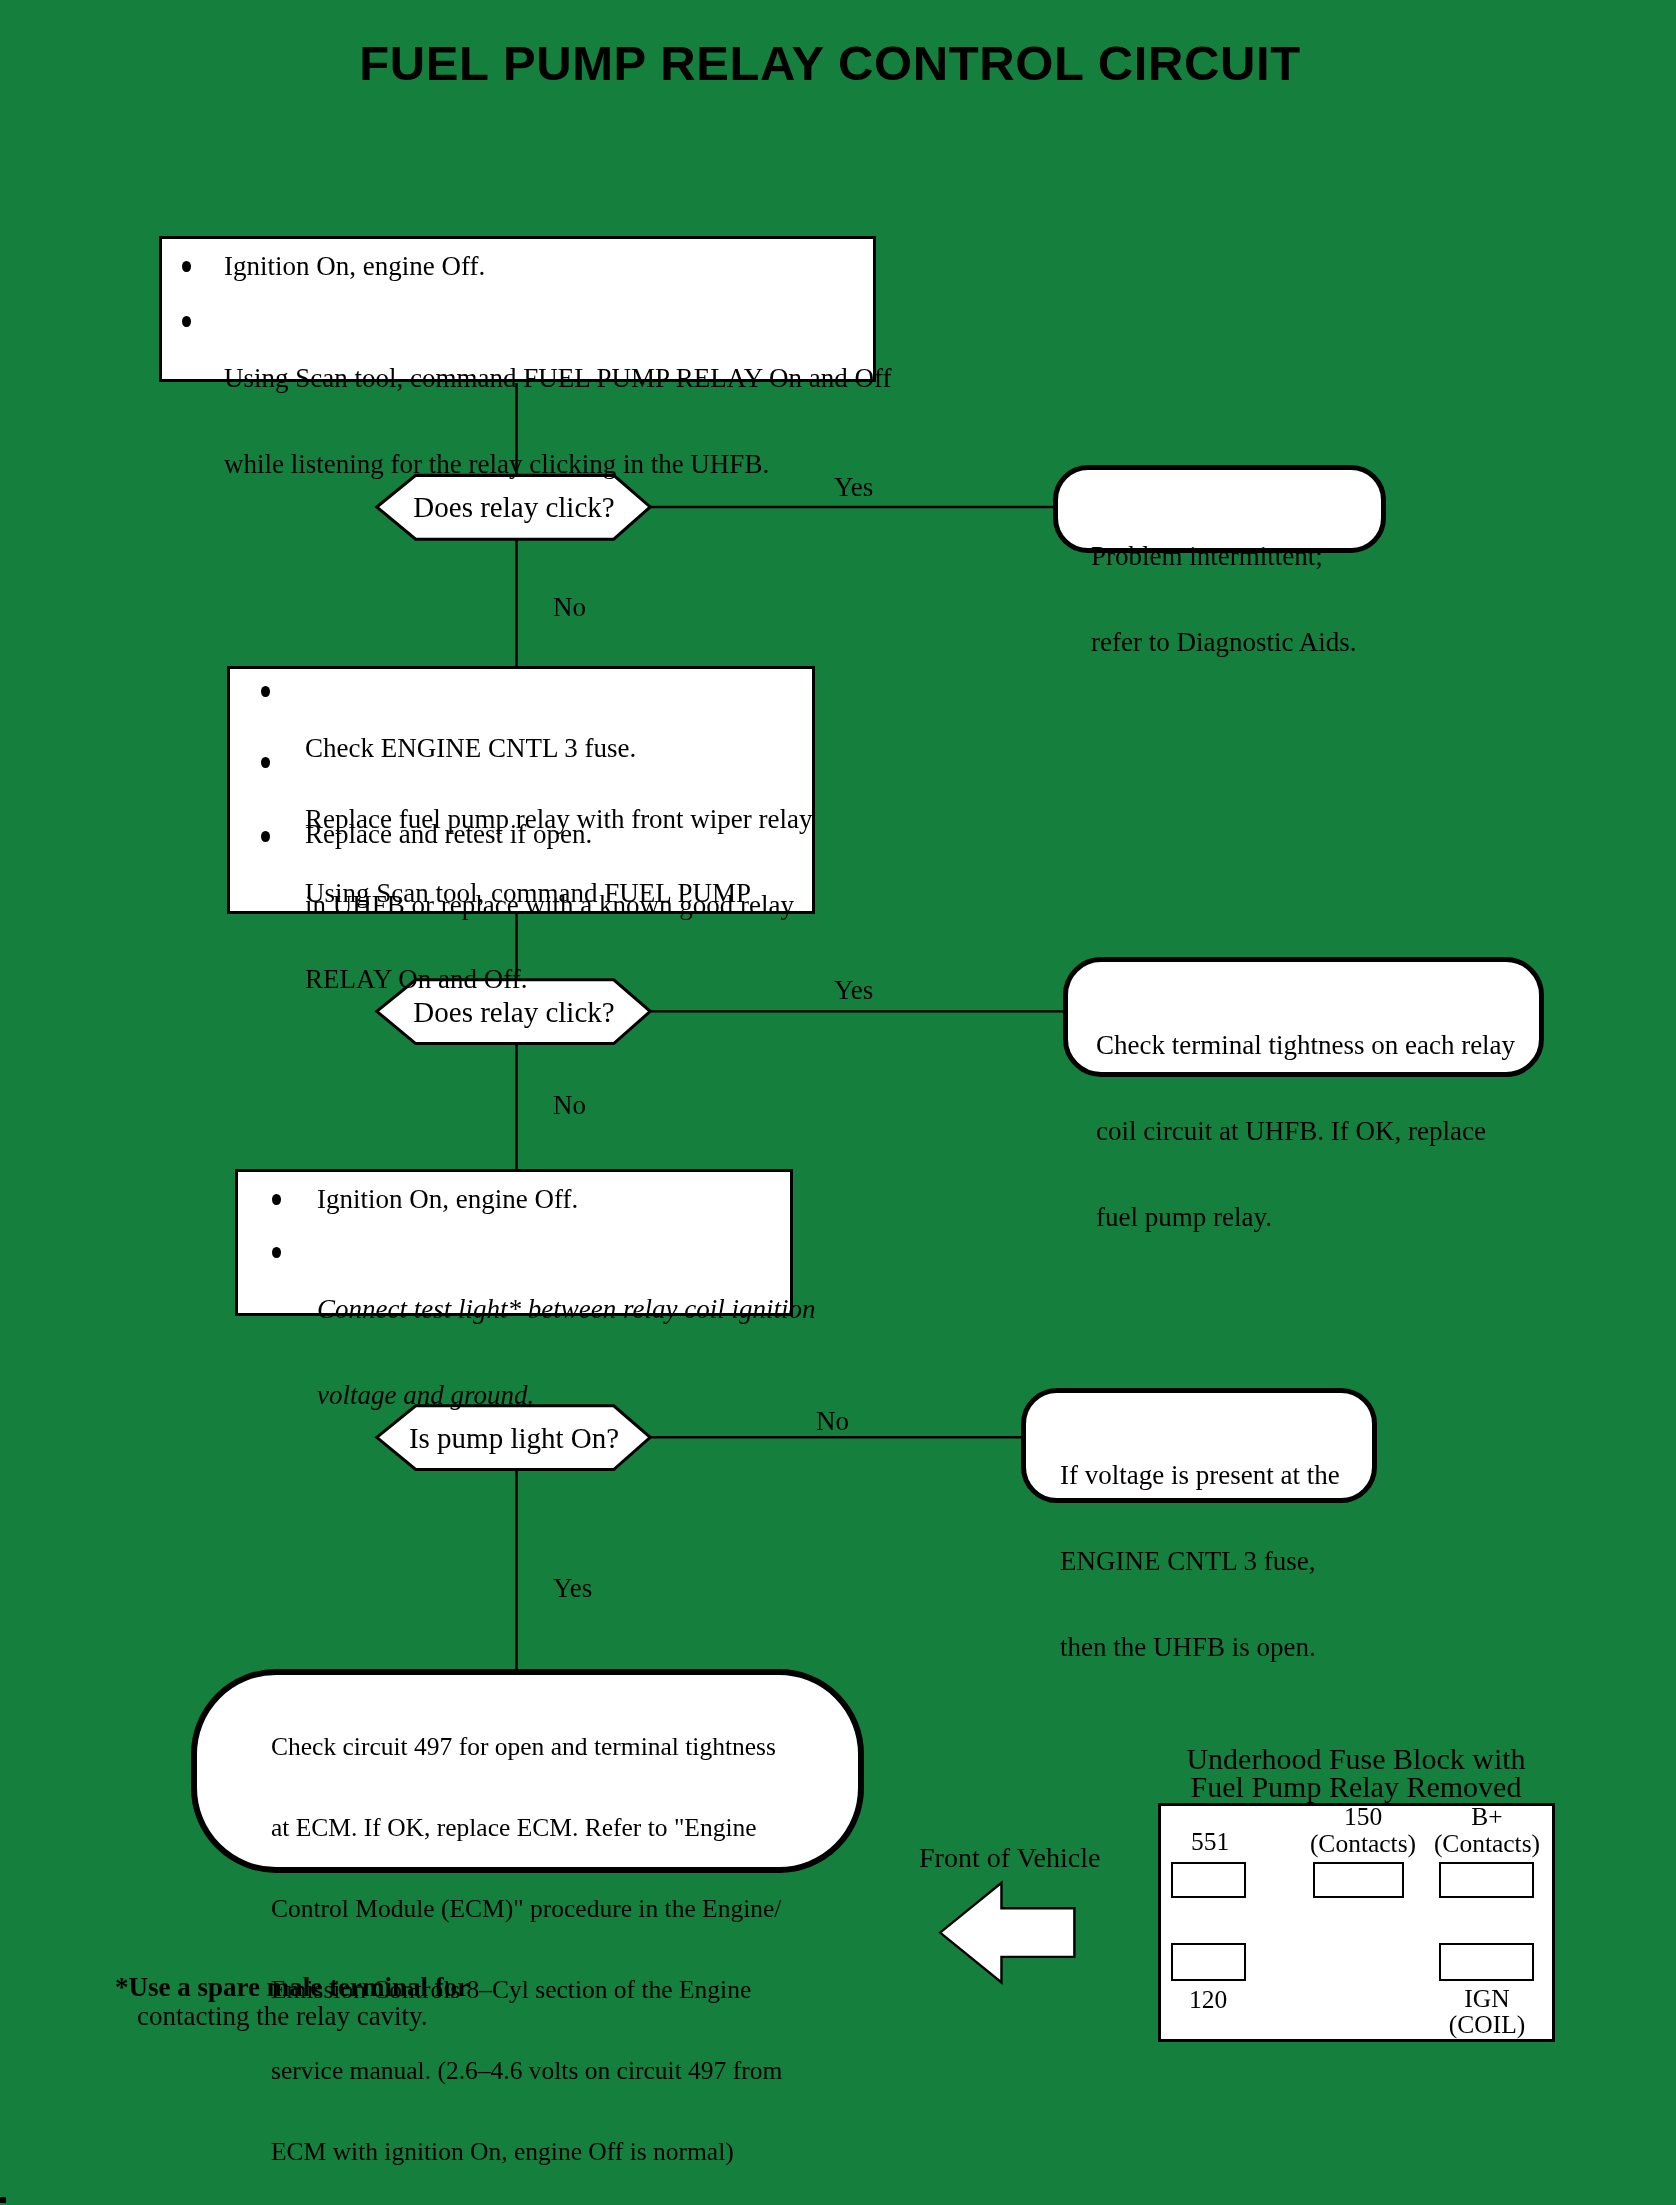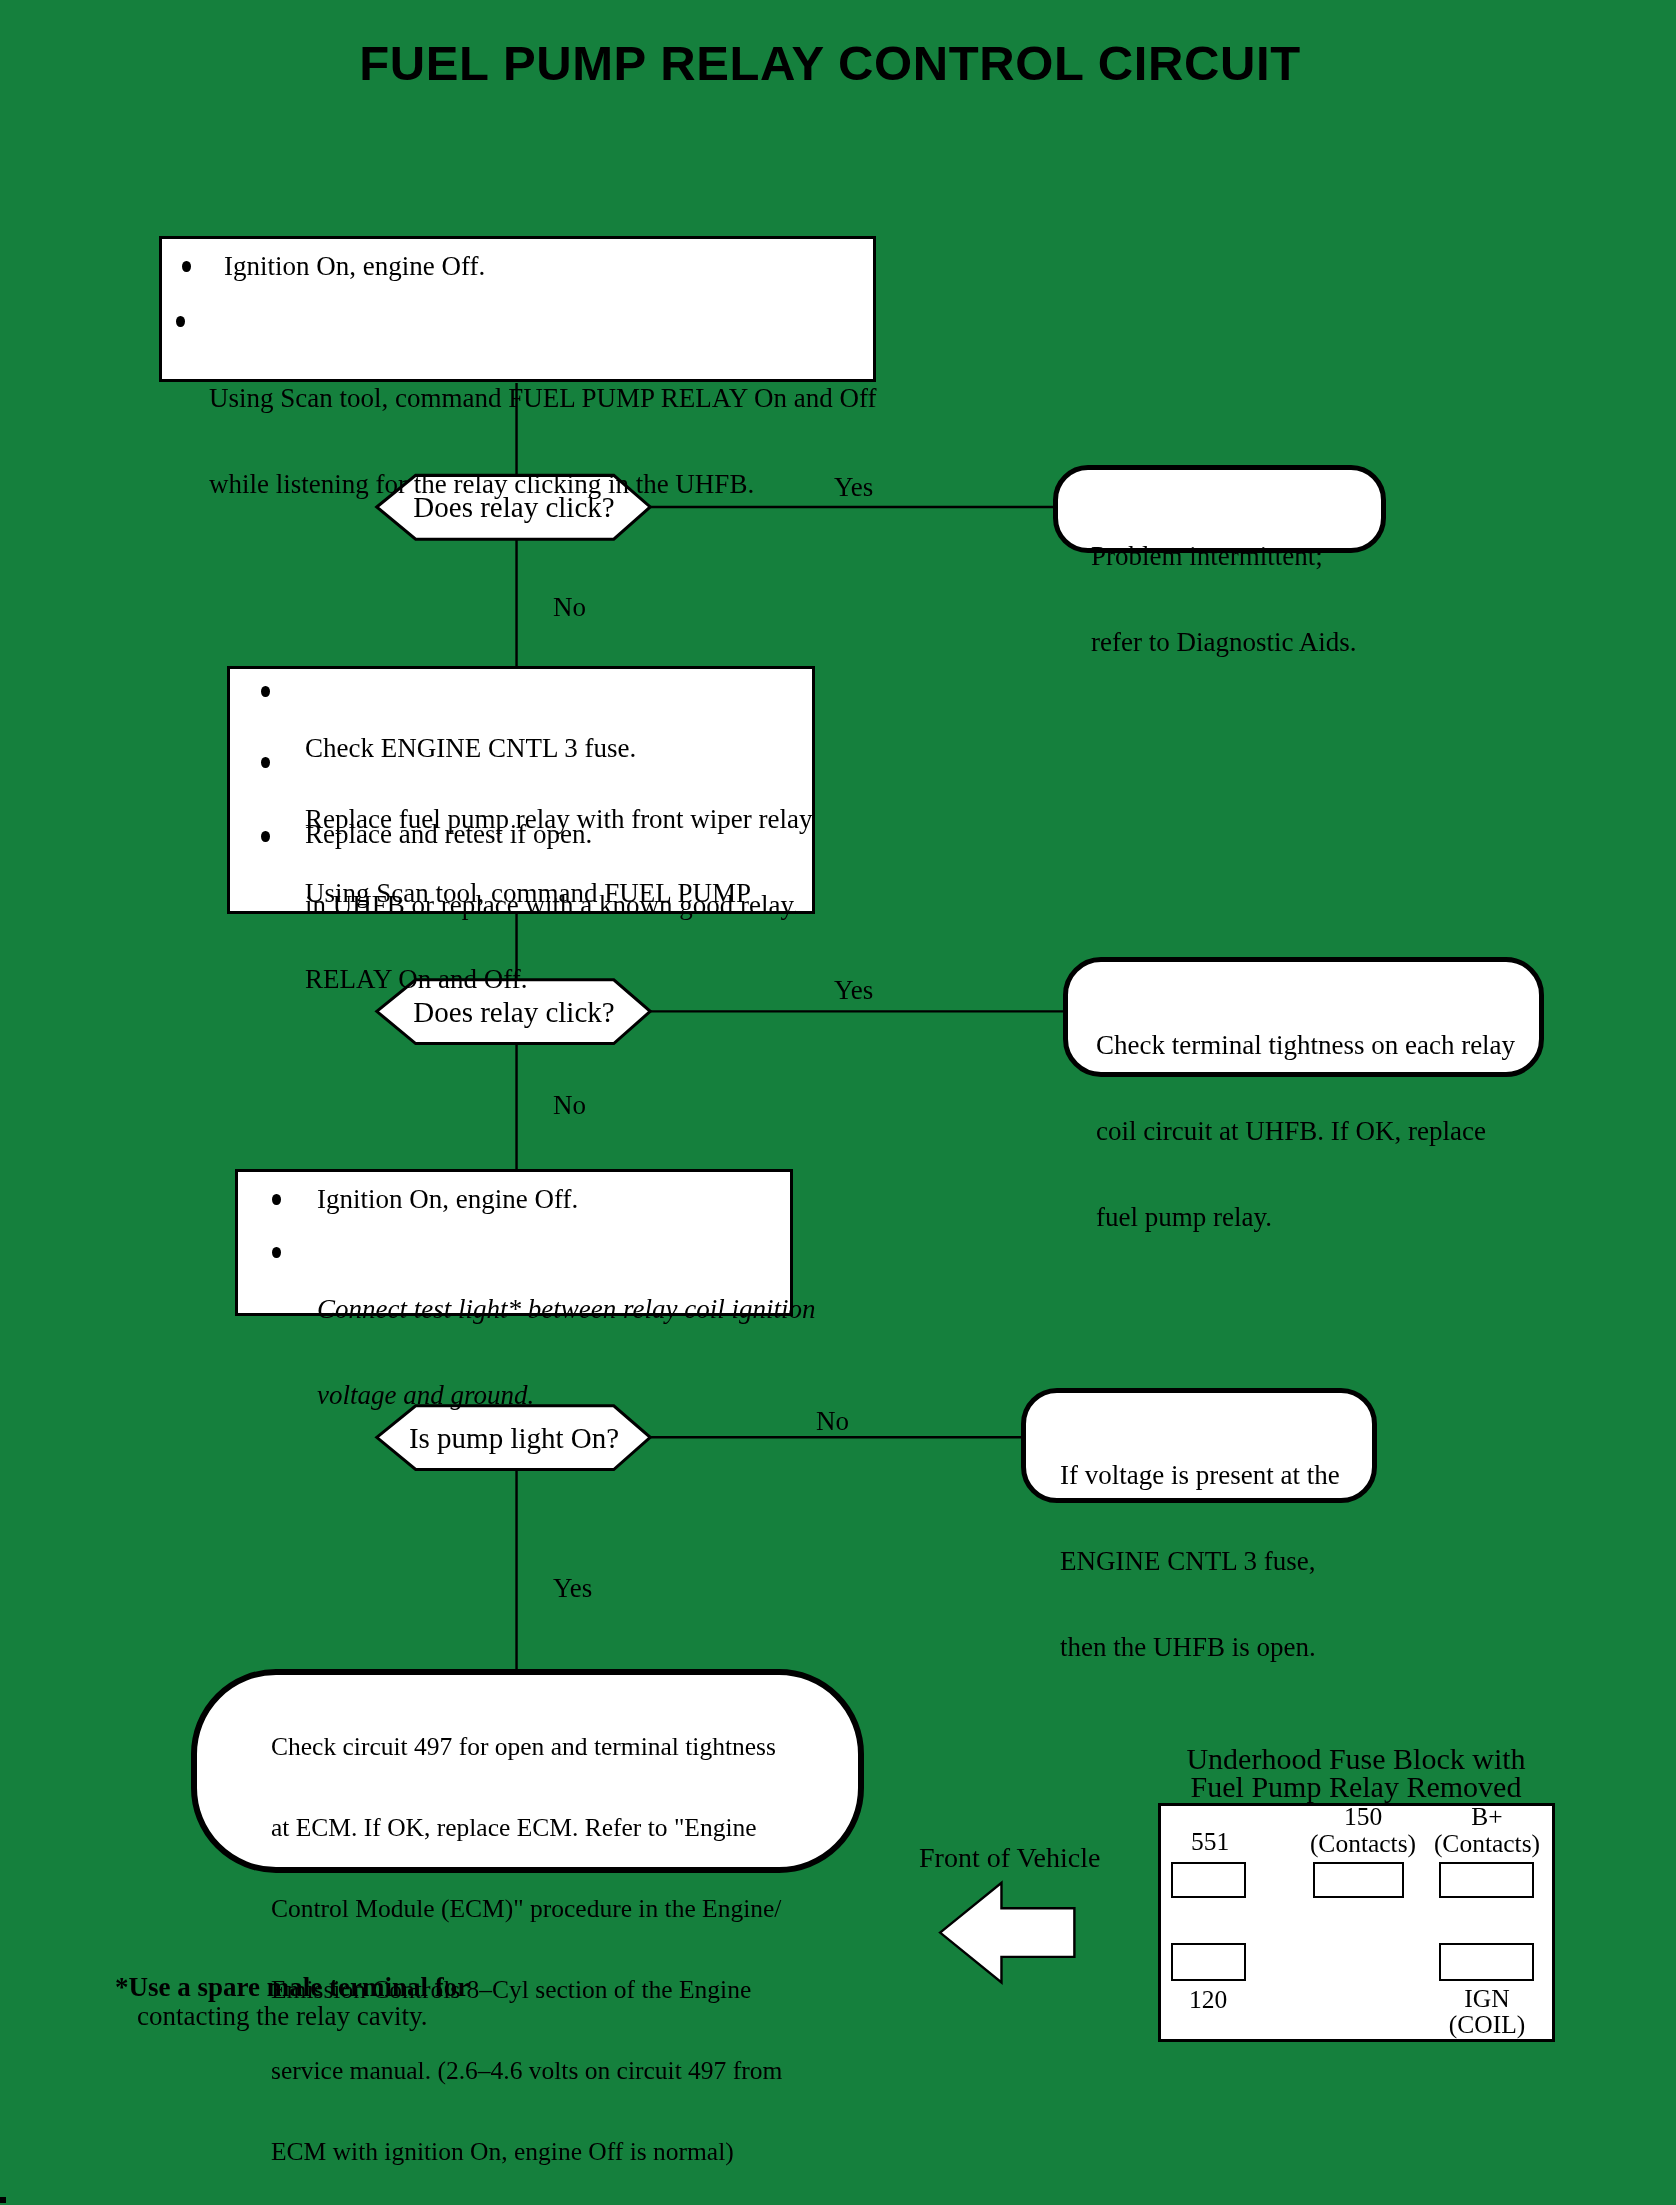--- a/index.html
+++ b/index.html
@@ -31,21 +31,21 @@
   #r1   { left:1053px; top:465px;  width:333px;  height:88px; border-radius:35px; }
   #r2   { left:1063px; top:957px; width:481px;  height:120px; border-radius:38px; }
   #r3   { left:1021px; top:1388px; width:356px;  height:115px; border-radius:36px; }
   #rbig { left:191px;  top:1669px; width:673px; height:204px; border-radius:85px; border-width:6px; }
 
   
   .item { position:absolute; display:flex; }
   .dot  { width:9px; height:11.5px; border-radius:50%; background:#000; margin-top:8.5px; flex:0 0 auto; }
   .itxt { white-space:pre; font-size:27px; line-height:28.6px; }
   #b1i1 { left:182px; top:252px; }  #b1i1 .itxt { margin-left:33px; }
-  #b1i2 { left:176px; top:307px;flex-direction:column; }  #b1i2 .itxt { margin-left:33px; }
+  #b1i2 { left:182px; top:307px; }  #b1i2 .itxt { margin-left:33px; }
   #b2i1 { left:261px; top:677px; } #b2i1 .itxt { margin-left:35px; }
   #b2i2 { left:261px; top:748px; } #b2i2 .itxt { margin-left:35px; }
   #b2i3 { left:261px; top:822px; } #b2i3 .itxt { margin-left:35px; }
   #b3i1 { left:272px; top:1185px; } #b3i1 .itxt { margin-left:36px; }
   #b3i2 { left:272px; top:1238px;font-style:italic; } #b3i2 .itxt { margin-left:36px; }
 
   
   .hexlbl { position:absolute; left:514px; transform:translateX(-50%); white-space:nowrap; font-size:29px; }
   #hexlbl1 { top:491px; }
   #hexlbl2 { top:996px; }

